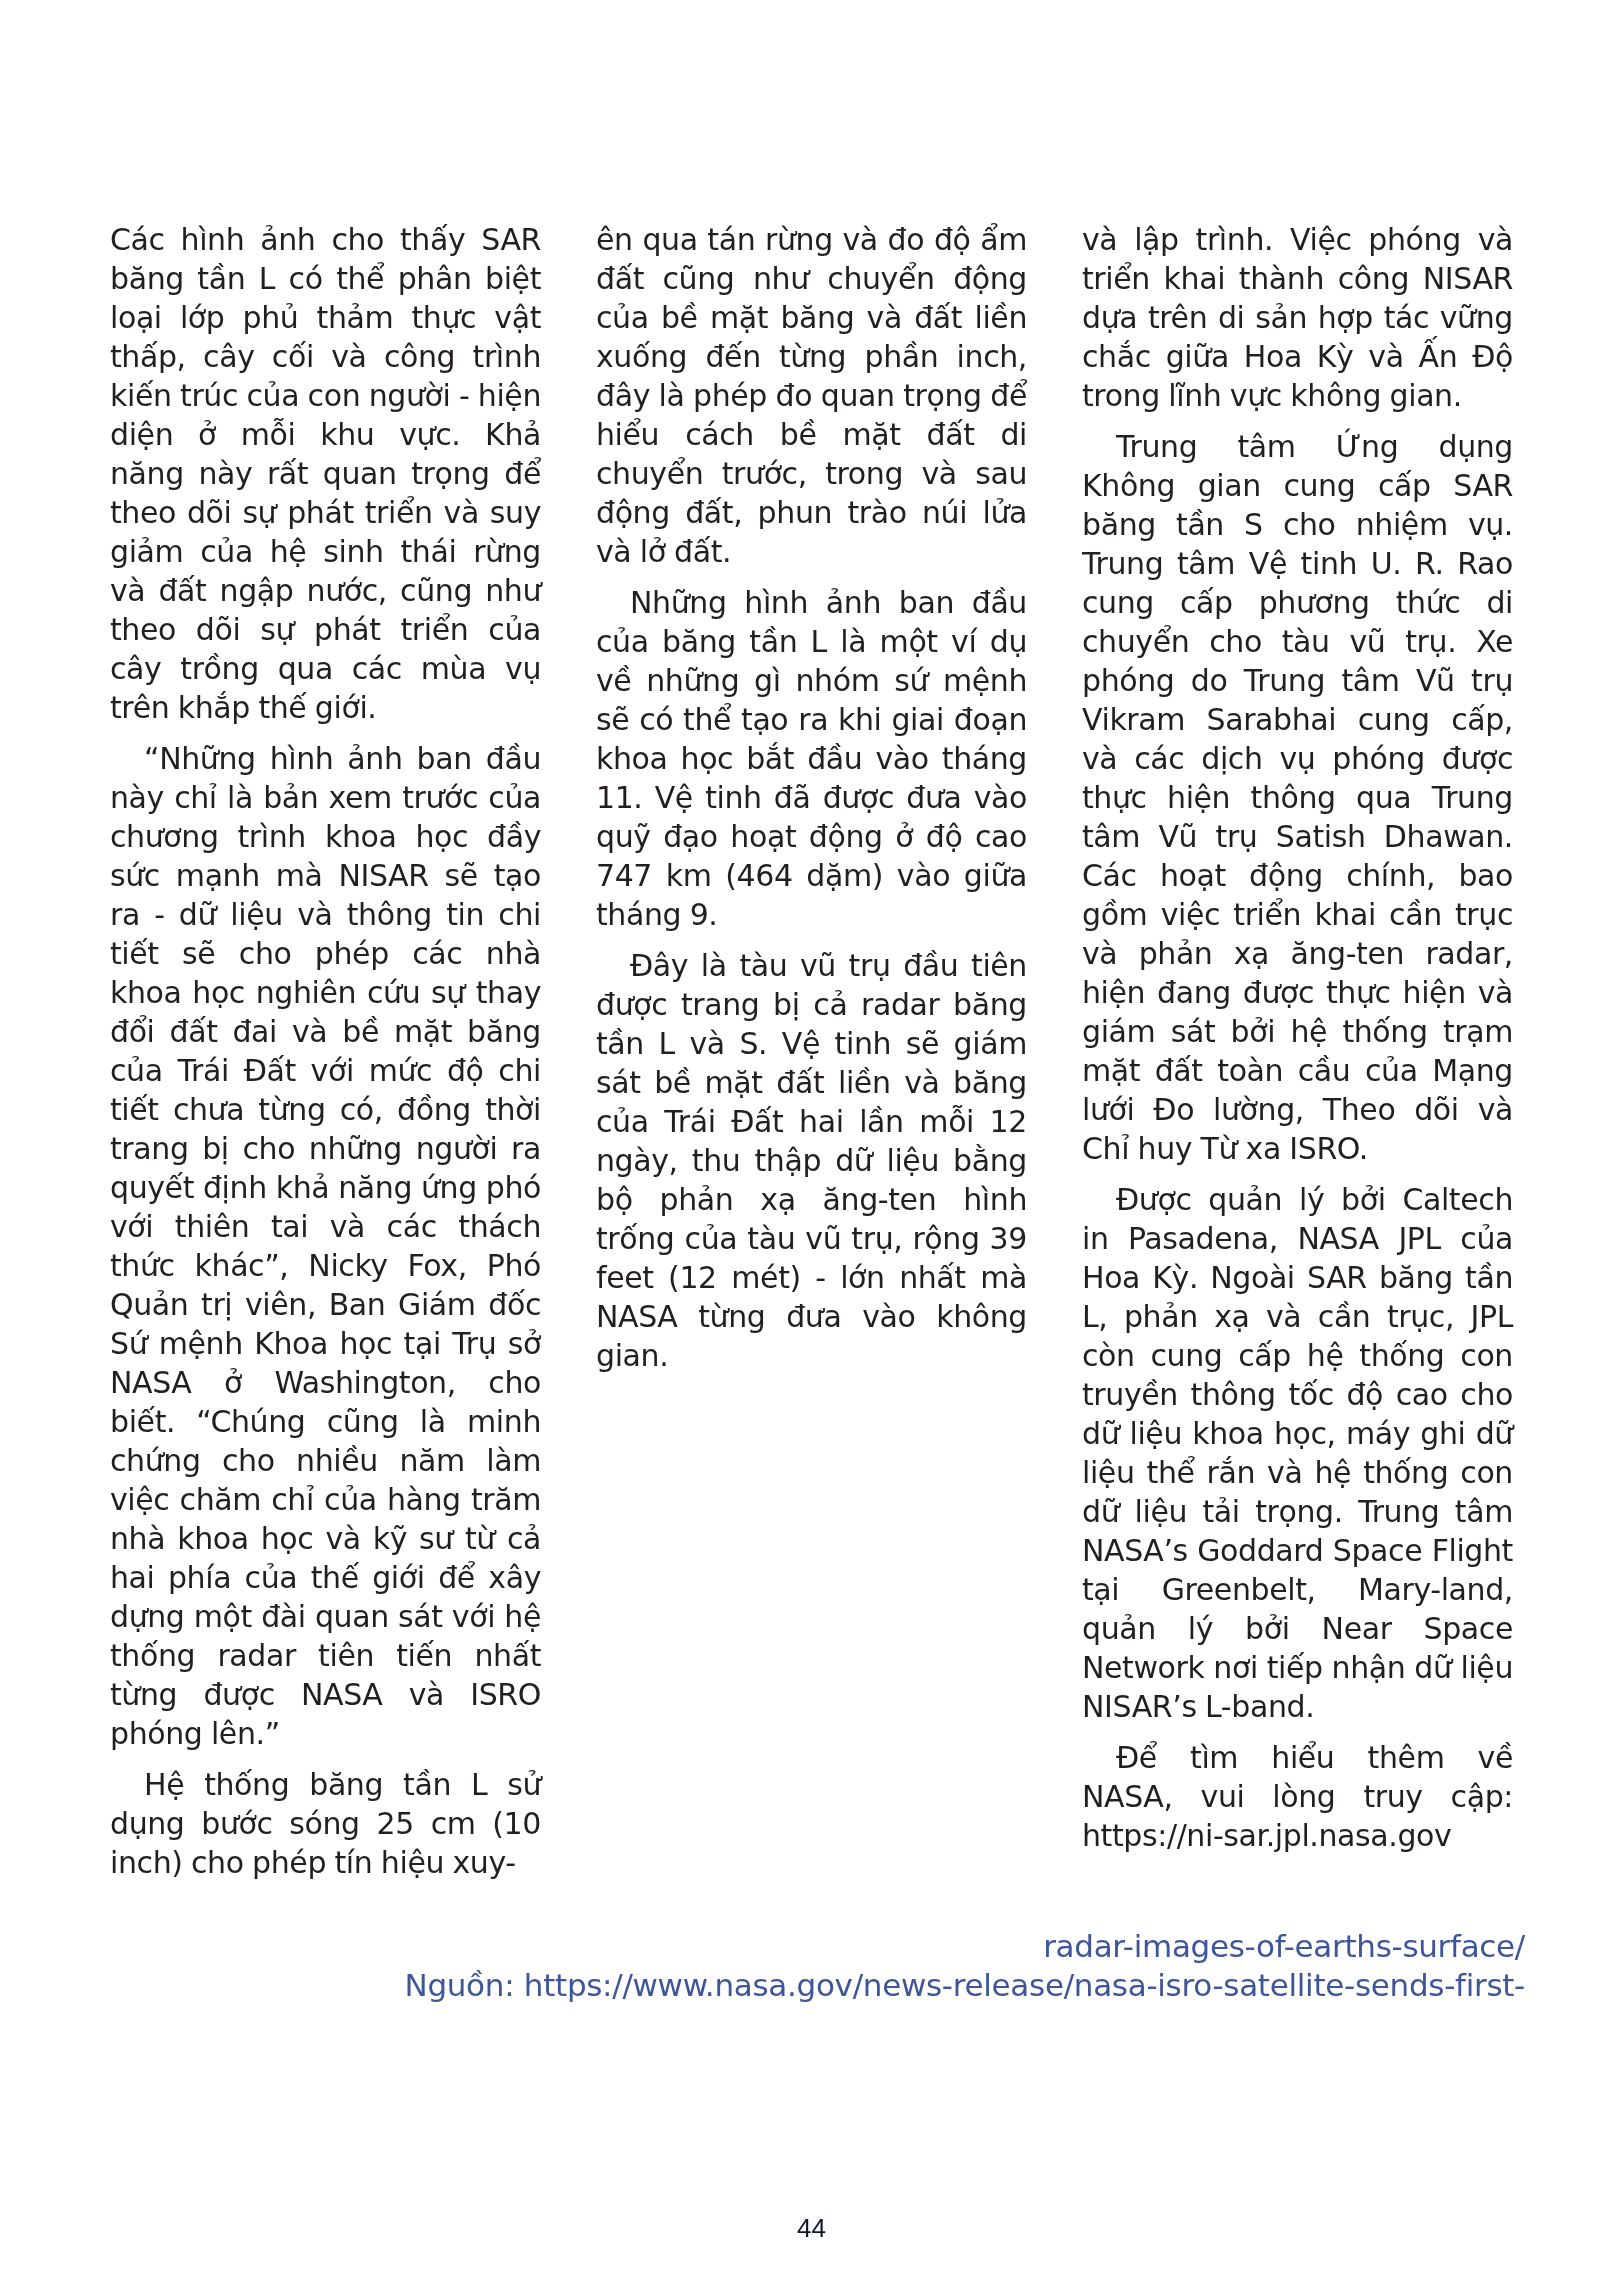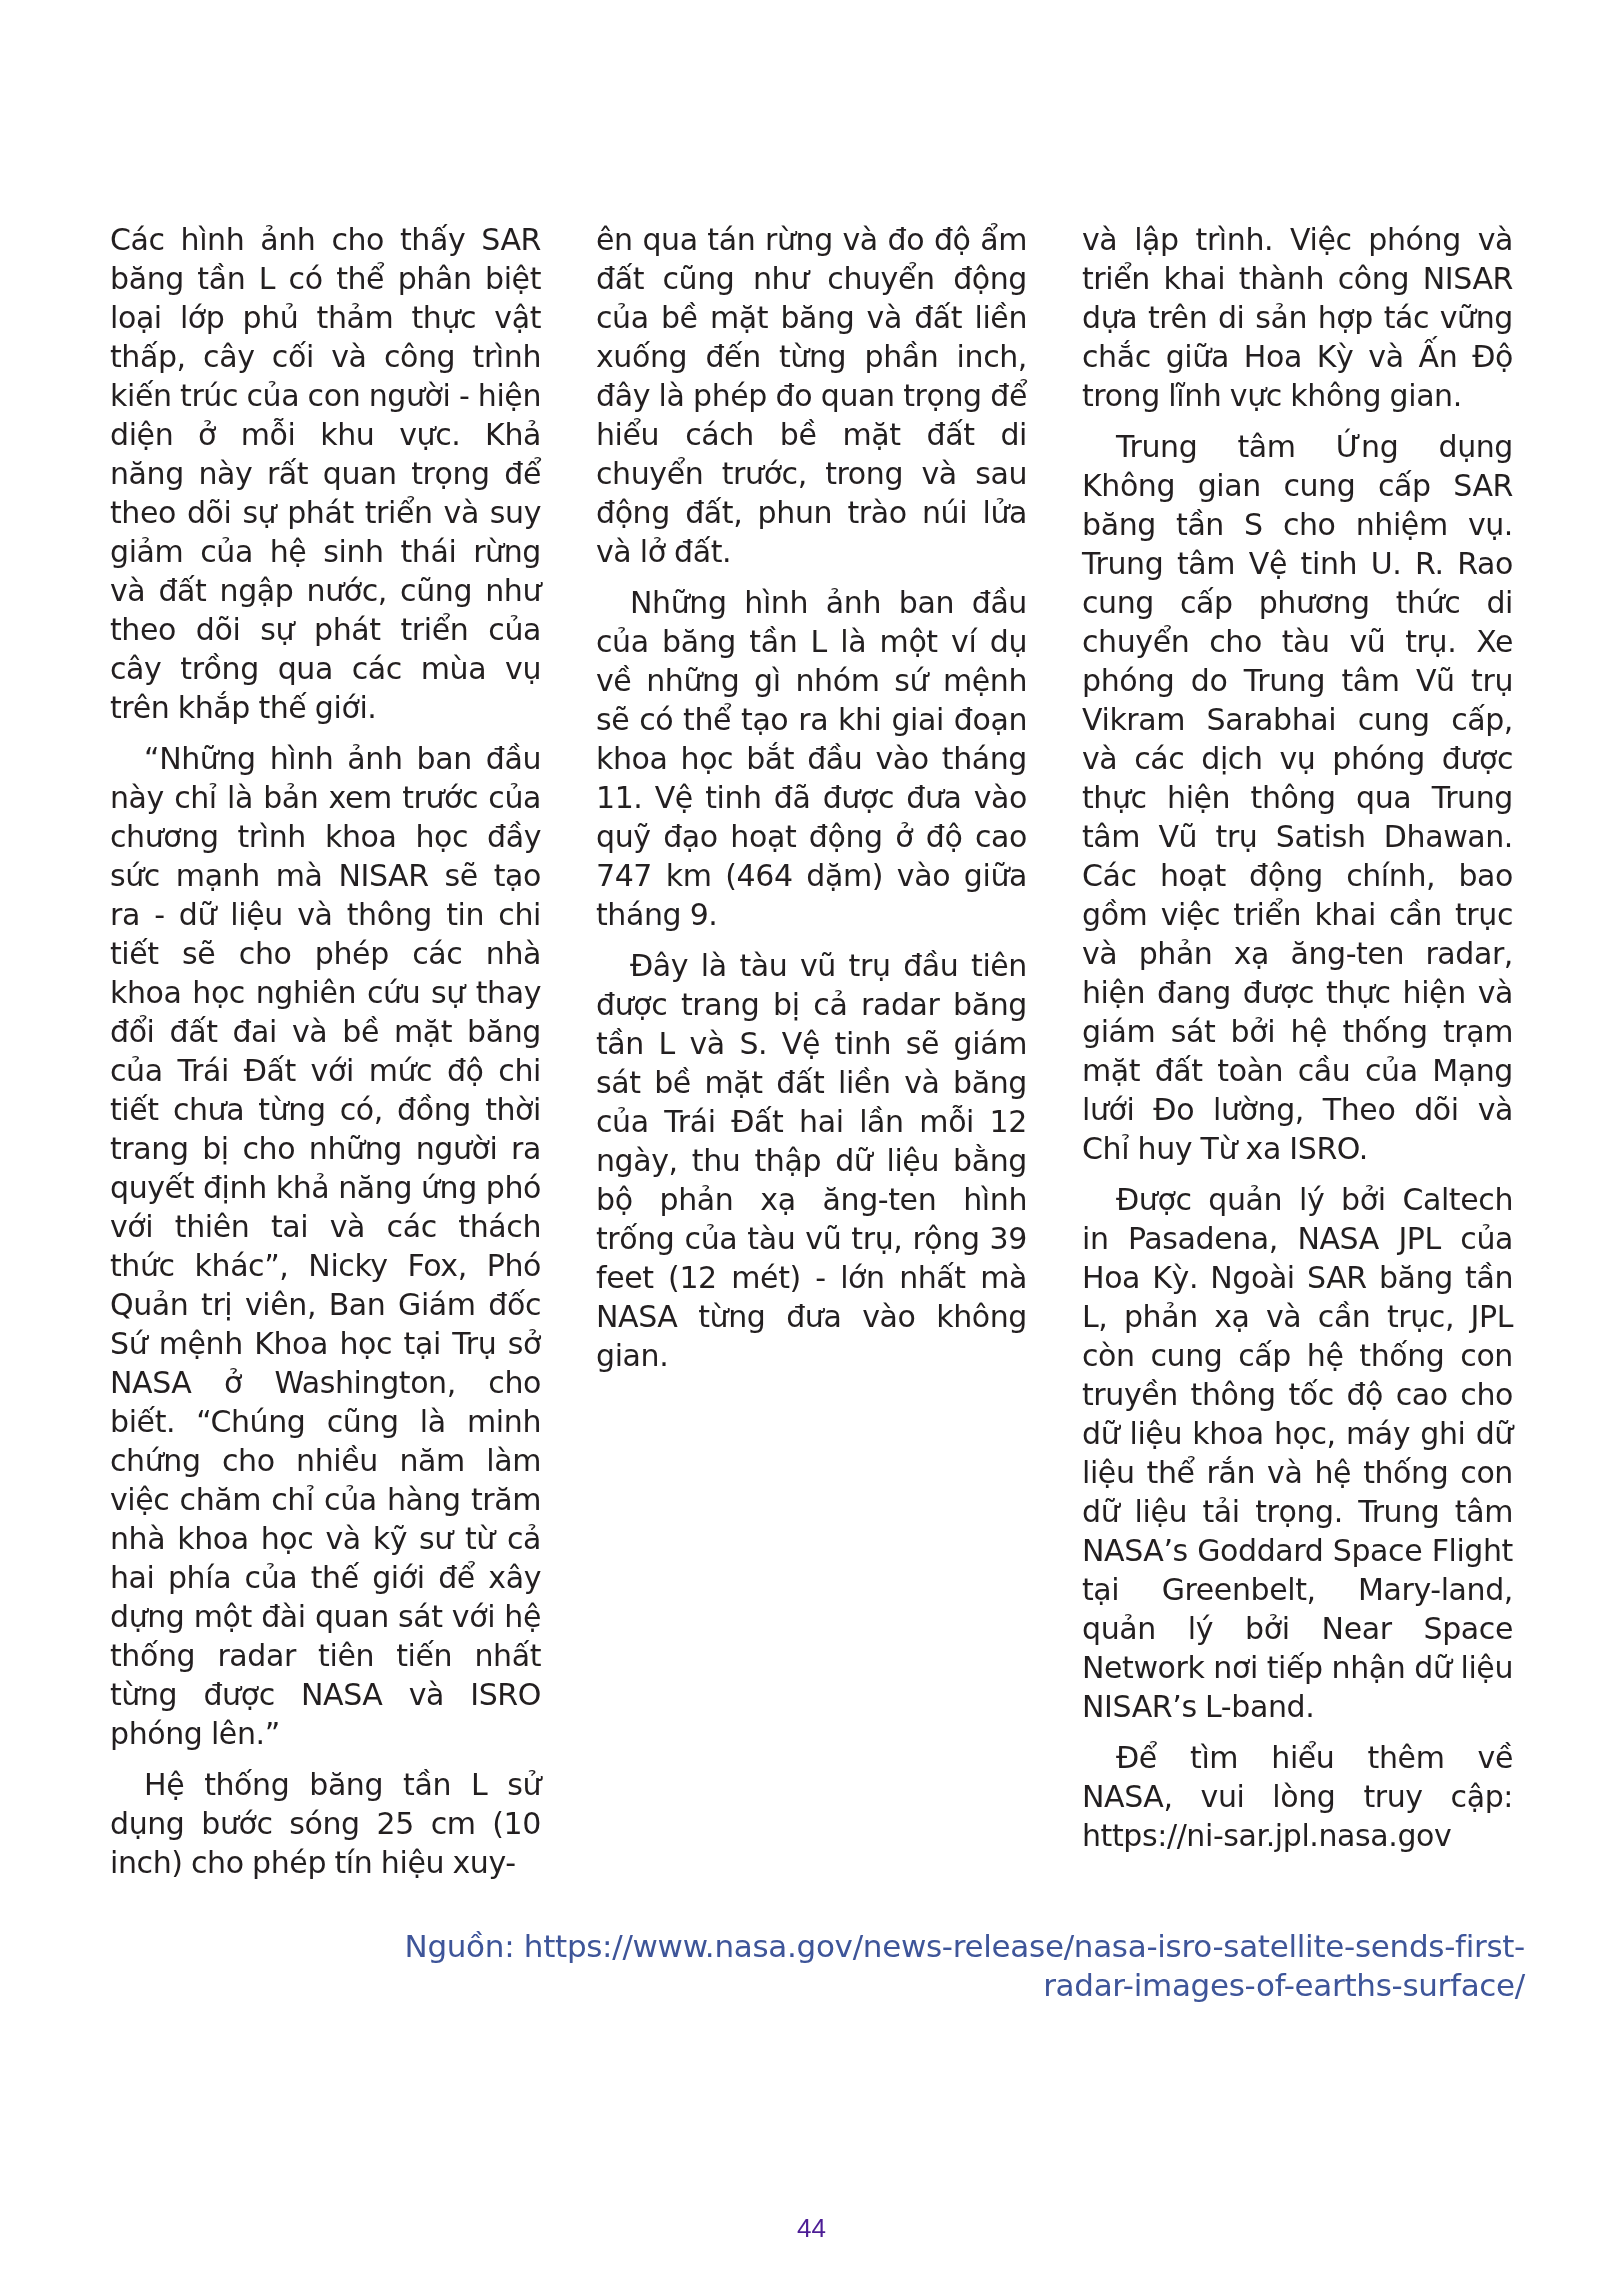--- a/index.html
+++ b/index.html
@@ -31,21 +31,21 @@
     letter-spacing: -0.3px;
   }
   .source .line { display: block; }
   .page-number {
     position: absolute;
     left: 0; right: 0;
     top: 2213px;
     text-align: center;
     font-family: "Liberation Sans", sans-serif;
     font-size: 26px;
-    color: #4c1d95;
+    color: #0f172a;
   }
 </style>
 </head>
 <body>
 
 <div class="page">
 
   <div class="columns">
     <div class="col">
       <p class="para">Các hình ảnh cho thấy SAR băng tần L có thể phân biệt loại lớp phủ thảm thực vật thấp, cây cối và công trình kiến trúc của con người - hiện diện ở mỗi khu vực. Khả năng này rất quan trọng để theo dõi sự phát triển và suy giảm của hệ sinh thái rừng và đất ngập nước, cũng như theo dõi sự phát triển của cây trồng qua các mùa vụ trên khắp thế giới.</p>
@@ -59,20 +59,20 @@
     </div>
     <div class="col">
       <p class="para">và lập trình. Việc phóng và triển khai thành công NISAR dựa trên di sản hợp tác vững chắc giữa Hoa Kỳ và Ấn Độ trong lĩnh vực không gian.</p>
       <p class="para indent">Trung tâm Ứng dụng Không gian cung cấp SAR băng tần S cho nhiệm vụ. Trung tâm Vệ tinh U. R. Rao cung cấp phương thức di chuyển cho tàu vũ trụ. Xe phóng do Trung tâm Vũ trụ Vikram Sarabhai cung cấp, và các dịch vụ phóng được thực hiện thông qua Trung tâm Vũ trụ Satish Dhawan. Các hoạt động chính, bao gồm việc triển khai cần trục và phản xạ ăng-ten radar, hiện đang được thực hiện và giám sát bởi hệ thống trạm mặt đất toàn cầu của Mạng lưới Đo lường, Theo dõi và Chỉ huy Từ xa ISRO.</p>
       <p class="para indent">Được quản lý bởi Caltech in Pasadena, NASA JPL của Hoa Kỳ. Ngoài SAR băng tần L, phản xạ và cần trục, JPL còn cung cấp hệ thống con truyền thông tốc độ cao cho dữ liệu khoa học, máy ghi dữ liệu thể rắn và hệ thống con dữ liệu tải trọng. Trung tâm NASA’s Goddard Space Flight tại Greenbelt, Mary-land, quản lý bởi Near Space Network nơi tiếp nhận dữ liệu NISAR’s L-band.</p>
       <p class="para indent">Để tìm hiểu thêm về NASA, vui lòng truy cập: https://ni-sar.jpl.nasa.gov</p>
     </div>
   </div>
 
   <div class="source">
+    <span class="line">radar-images-of-earths-surface/</span>
     <span class="line">Nguồn: https://www.nasa.gov/news-release/nasa-isro-satellite-sends-first-</span>
-    <span class="line">radar-images-of-earths-surface/</span>
   </div>
 
   <div class="page-number">44</div>
 
 </div>
 
 
 </body></html>

